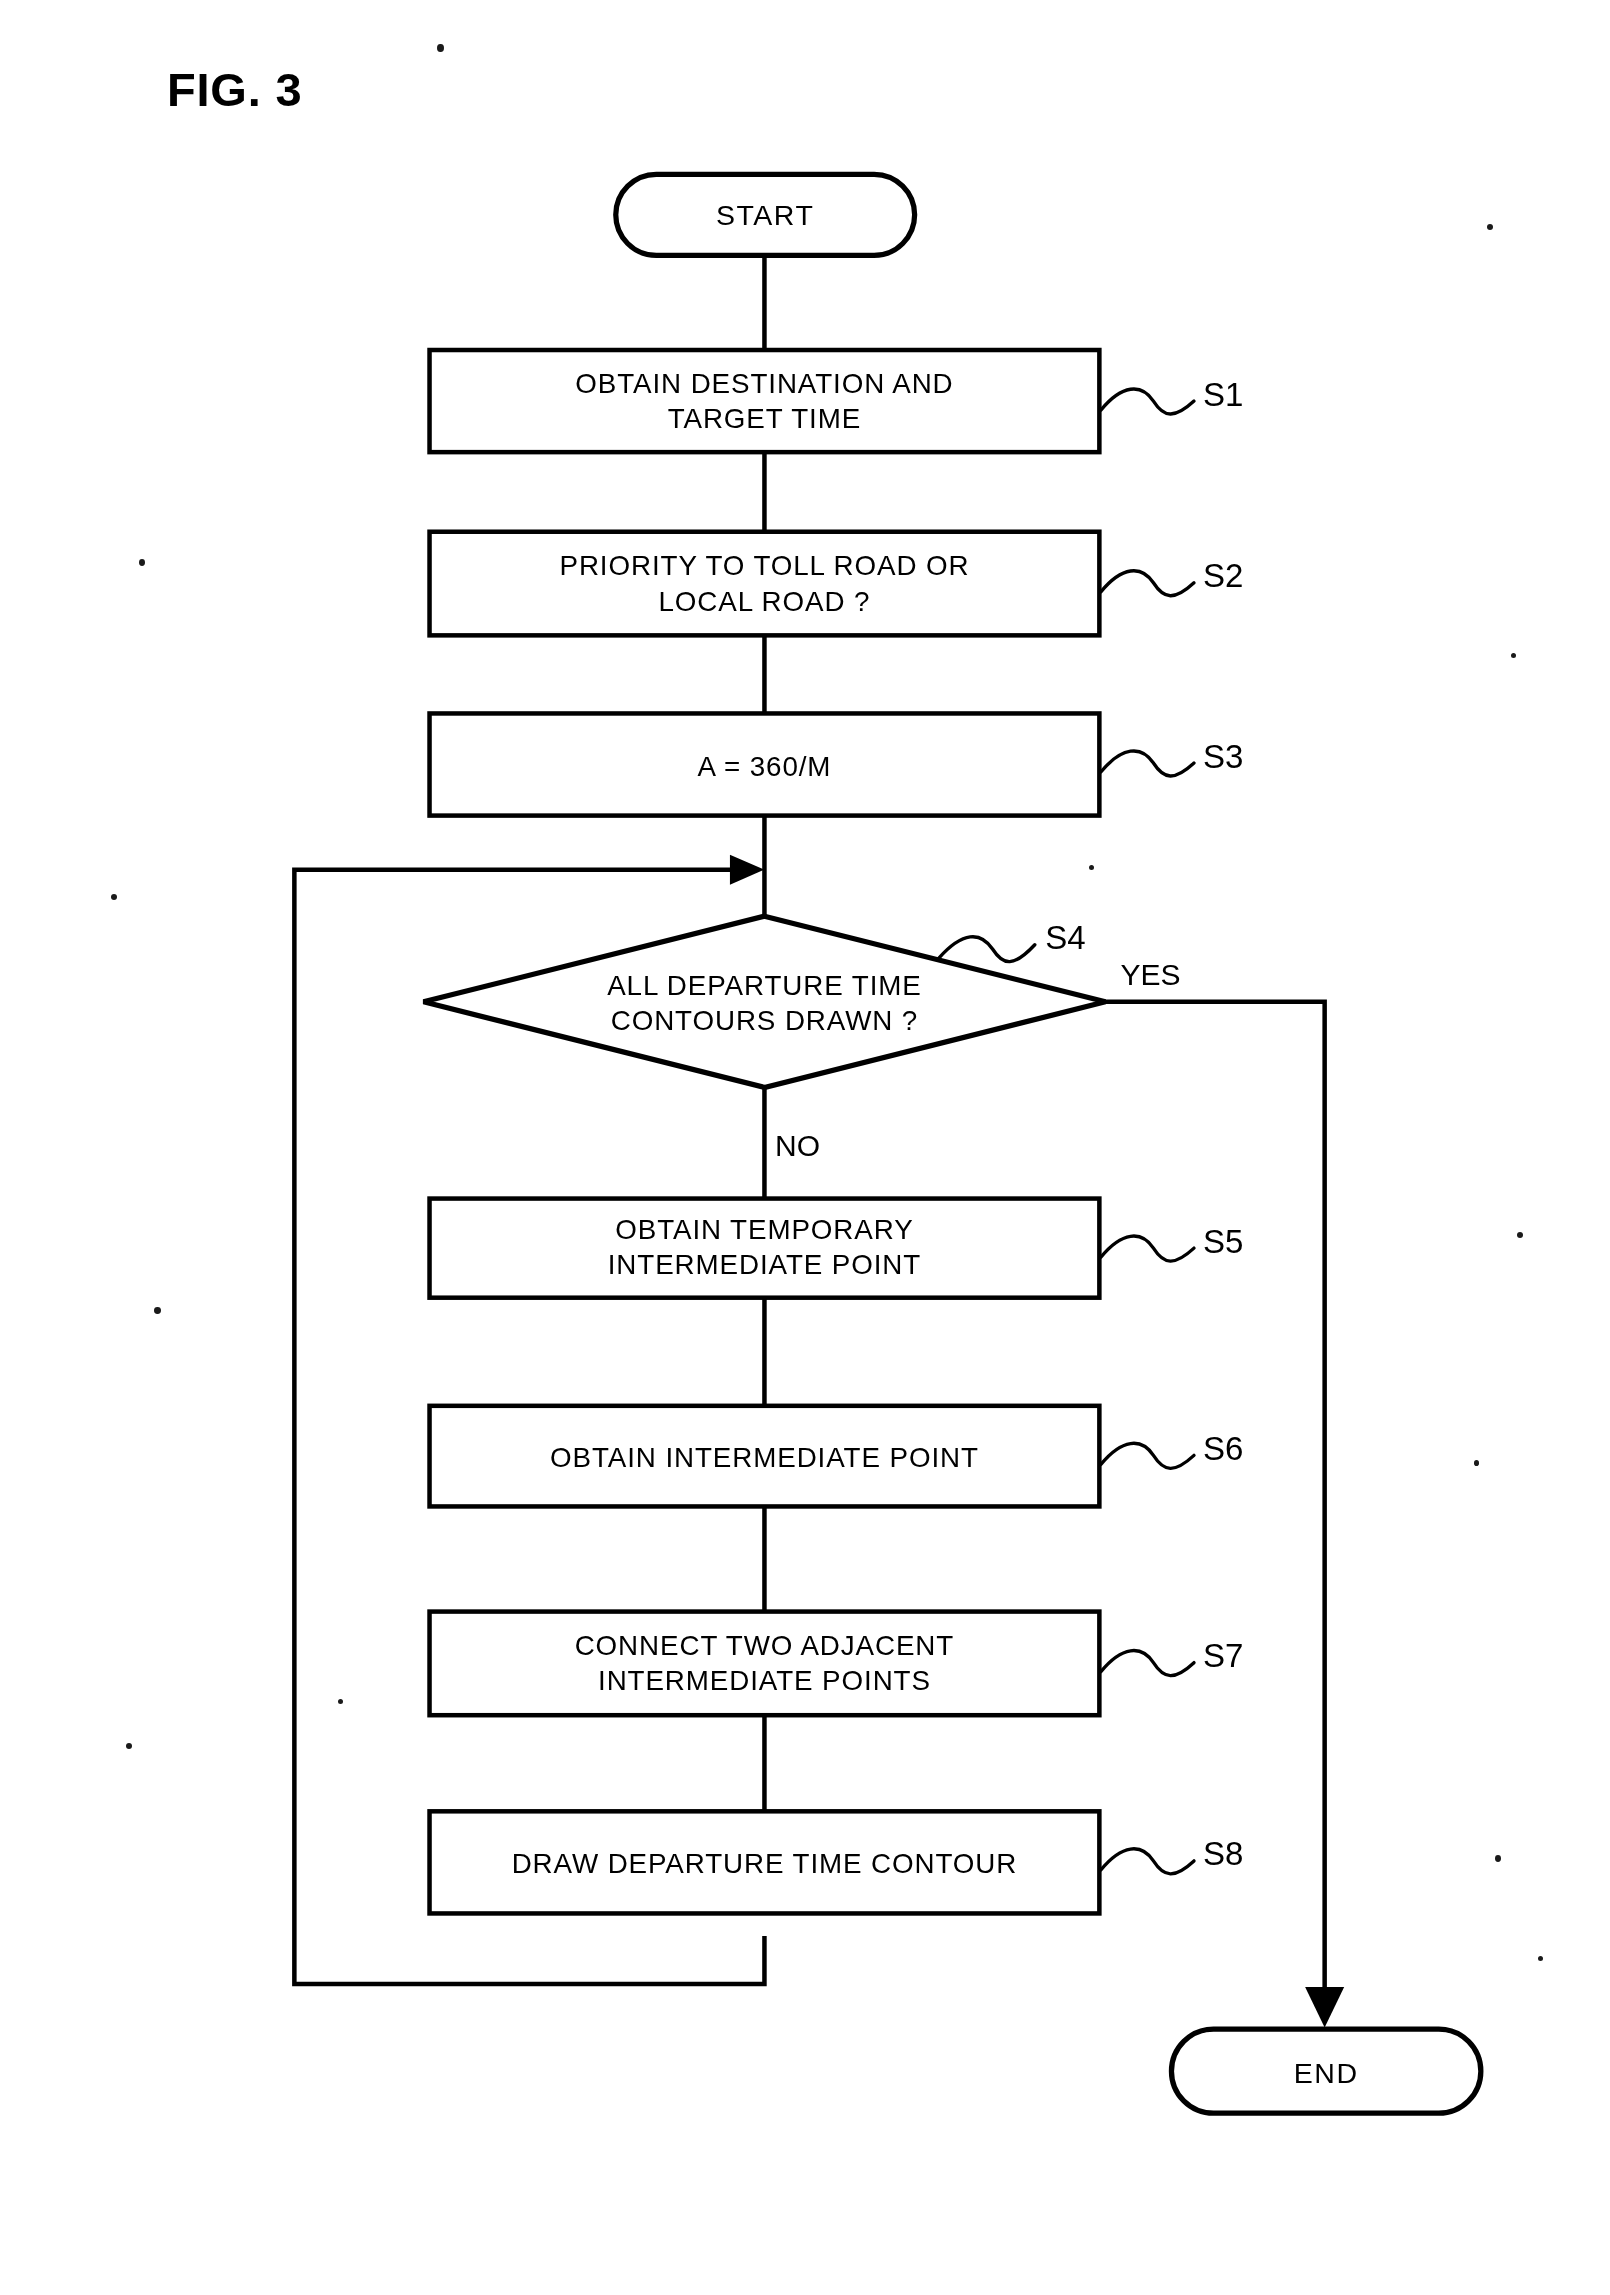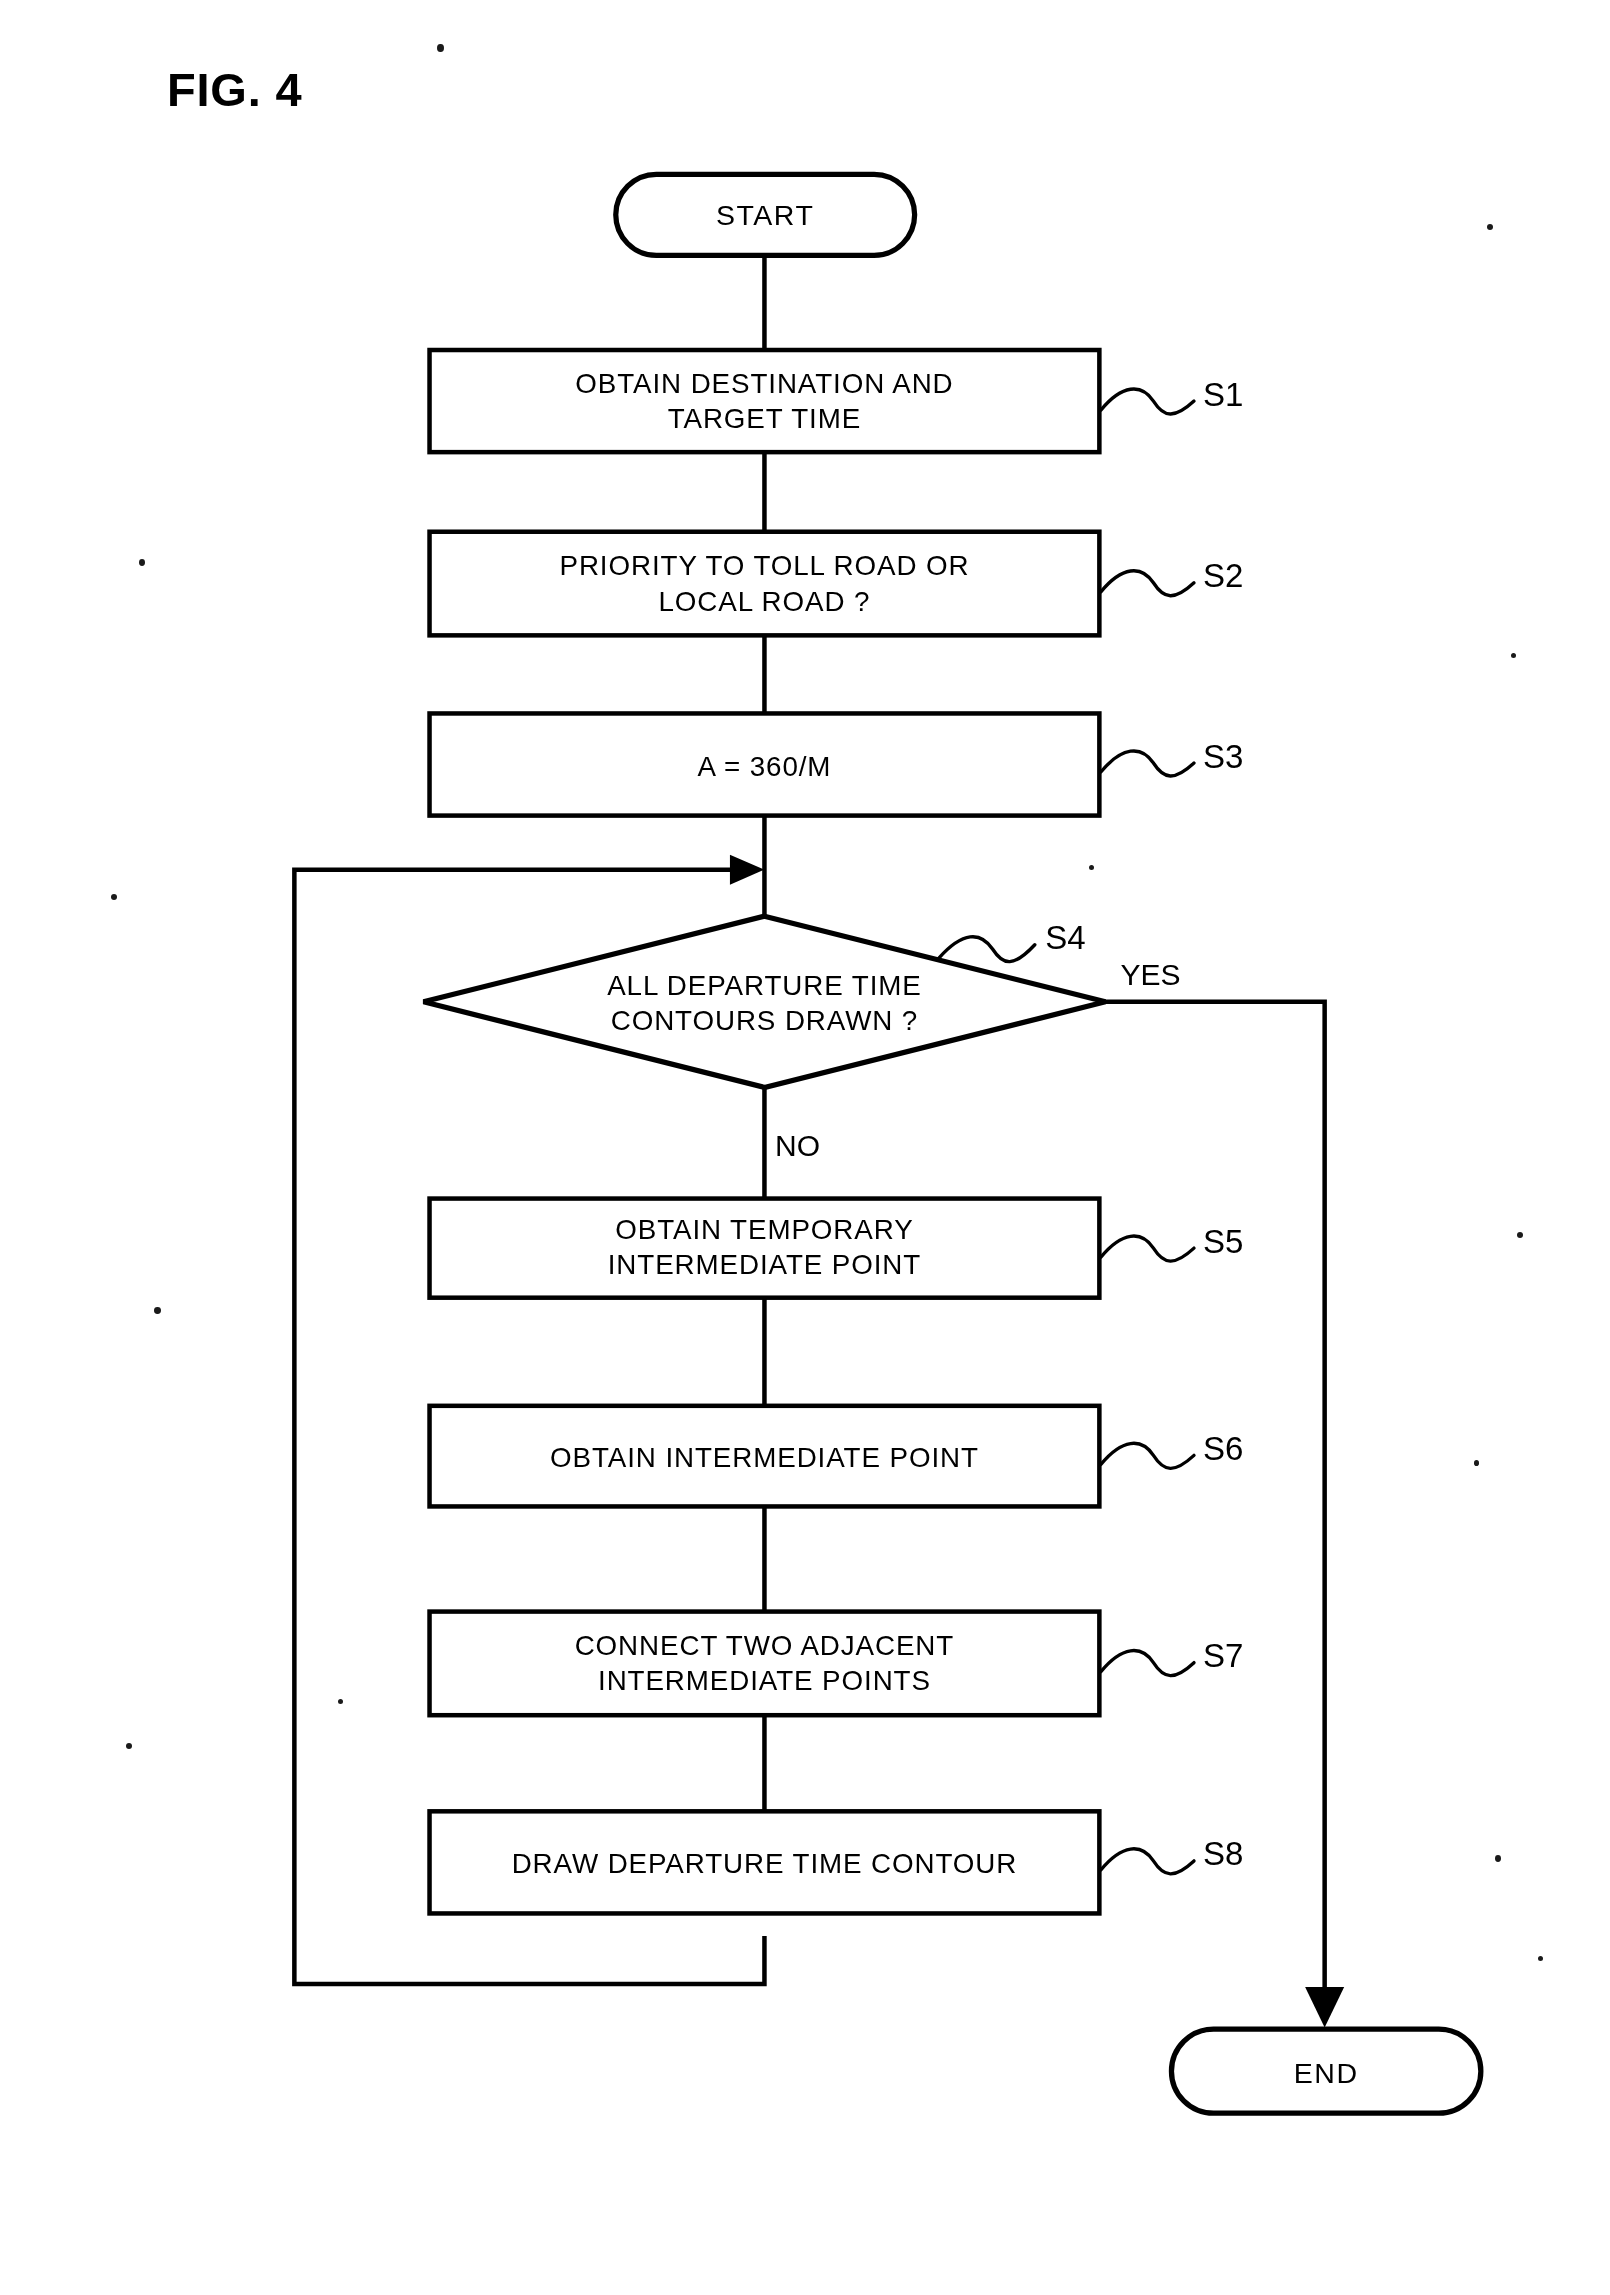--- a/index.html
+++ b/index.html
@@ -92,21 +92,21 @@
     position: absolute;
     background: #1a1a1a;
     border-radius: 50%;
   }
 </style>
 </head>
 <body>
 
 <div id="page">
 
-  <div id="fig-title">FIG. 4</div>
+  <div id="fig-title">FIG. 3</div>
 
   <div class="speck" style="left:437px; top:44px;  width:6.8px;  height:8.3px;"></div>
   <div class="speck" style="left:1487px;top:224px; width:6px;  height:6px;"></div>
   <div class="speck" style="left:139px; top:559px; width:6px;  height:6.8px;"></div>
   <div class="speck" style="left:1511px;top:653px; width:5.3px;  height:5.3px;"></div>
   <div class="speck" style="left:111px; top:894px;width:6px;  height:6px;"></div>
   <div class="speck" style="left:1089px;top:865px;width:5.3px;  height:5.3px;"></div>
   <div class="speck" style="left:154px; top:1307px;width:6.8px;  height:6.8px;"></div>
   <div class="speck" style="left:1517px;top:1232px;width:6px;  height:6px;"></div>
   <div class="speck" style="left:1474px;top:1460px;width:5.3px;  height:6px;"></div>

